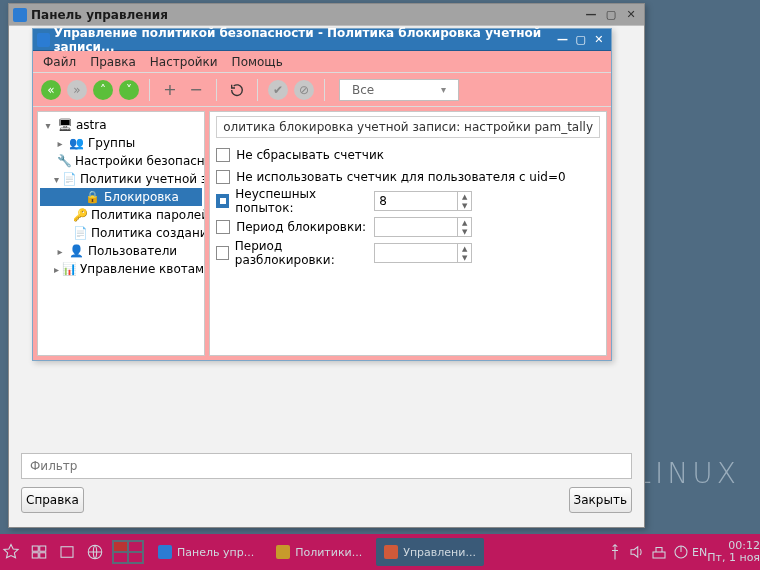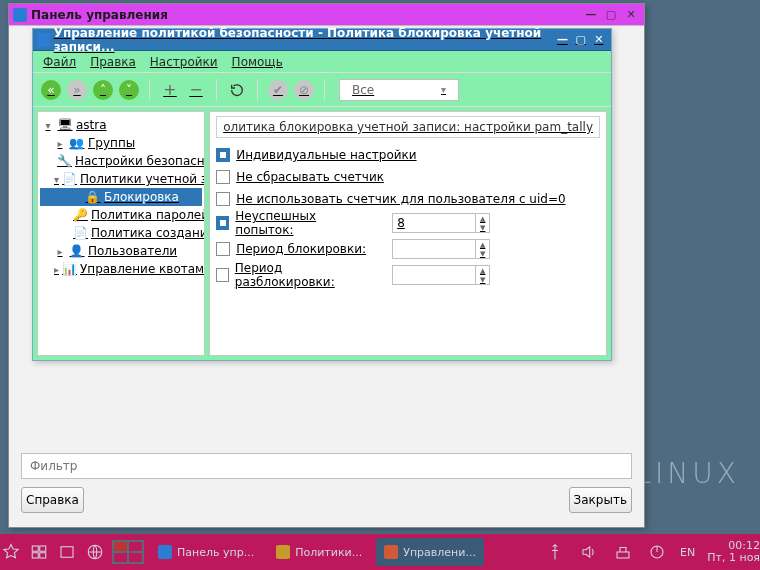--- a/index.html
+++ b/index.html
@@ -12,34 +12,33 @@
   
   .dock-hint { position: absolute; left: 0; top: 90px; width: 20px; height: 250px; background: linear-gradient(#4f6b82,#4f6b82); }
 
   
   .win-outer {
     position: absolute; left: 8px; top: 3px; width: 637px; height: 525px;
     background: #f2f2f2; border: 1px solid #8a8a8a;
     box-shadow: 2px 2px 6px rgba(0,0,0,.25);
   }
   .titlebar {
-    height: 22px; background: #d946ef; display: flex; align-items: center;
+    height: 22px; background: #a3a3a3; display: flex; align-items: center;
     padding: 0 4px; font-size: 12px; color: #1a1a1a; border-bottom: 1px solid #c0c0c0;
     font-weight: bold;
   }
   .titlebar .tb-icon { width: 14px; height: 14px; margin-right: 4px; background: #2b7cd3; border-radius: 2px; display:inline-block; }
   .titlebar .tb-spacer { flex: 1; }
   .tb-btn { width: 18px; height: 14px; margin-left: 2px; display: inline-flex; align-items: center; justify-content: center; font-size: 11px; color: #333; cursor: pointer; }
 
   
   .win-inner {
     position: absolute; left: 23px; top: 24px; width: 580px; height: 333px;
-    background: #86efac; border: 1px solid #7da6c8;
+    background: #fca5a5; border: 1px solid #7da6c8;
     box-shadow: 2px 2px 6px rgba(0,0,0,.2);
-    text-decoration: underline;
   }
   .win-inner .titlebar { background: #2e76b6; color: #fff; border-bottom: 1px solid #1f5a90; }
   .win-inner .titlebar .tb-btn { color: #fff; }
 
   .menubar { height: 22px; display: flex; align-items: center; gap: 14px; padding: 0 10px; font-size: 12px; color: #2a2a2a; border-bottom: 1px solid #dcdcdc; }
   .menubar span { cursor: default; }
 
   .toolbar { height: 34px; display: flex; align-items: center; gap: 6px; padding: 0 8px; border-bottom: 1px solid #dcdcdc; }
   .tbtn { width: 20px; height: 20px; border-radius: 10px; display:inline-flex; align-items:center; justify-content:center; font-size:12px; color:#fff; }
   .tbtn.green { background:#5bbf3a; }
@@ -64,21 +63,21 @@
 
   .right-title { border:1px solid #cfcfcf; padding:3px 6px; margin-bottom:6px; color:#333; white-space:nowrap; overflow:hidden; }
   .chk-row { display:flex; align-items:center; height:22px; gap:6px; }
   .chk { width:14px; height:14px; border:1px solid #8a8a8a; background:#fff; display:inline-flex; align-items:center; justify-content:center; }
   .chk.on { background:#2e76b6; border-color:#2e76b6; }
   .chk.on::after { content:""; width:6px; height:6px; background:#fff; }
   .spin { display:flex; align-items:center; }
   .spin input { width:84px; height:20px; border:1px solid #bfbfbf; font-size:12px; padding:0 4px; }
   .spin .arrows { width:14px; height:20px; border:1px solid #bfbfbf; border-left:none; display:flex; flex-direction:column; }
   .spin .arrows span { flex:1; font-size:7px; color:#666; display:flex; align-items:center; justify-content:center; }
-  .form-row { display:flex; align-items:center; height:26px; gap:24px; }
+  .form-row { display:flex; align-items:center; height:26px; gap:6px; }
   .form-row .lbl { width:152px; display:flex; align-items:center; gap:6px; }
 
   
   .outer-footer {
     position:absolute; left:0; right:0; bottom:0; padding:8px 12px 14px;
     display:flex; flex-direction:column; gap:8px;
   }
   .filter-input { width:100%; height:26px; border:1px solid #bfbfbf; background:#fff; font-size:12px; color:#14532d; padding:0 8px; }
   .footer-buttons { display:flex; justify-content:space-between; }
   .btn { height:26px; padding:0 4px; border:1px solid #a8a8a8; background:linear-gradient(#fdfdfd,#e7e7e7); font-size:12px; cursor:pointer; border-radius:3px; }
@@ -92,21 +91,21 @@
   .taskbar .ticon { width:22px; height:22px; display:inline-flex; align-items:center; justify-content:center; }
   .taskbar .ticon svg { width:18px; height:18px; stroke:#cfd8df; fill:none; stroke-width:1.4; }
   .task-item { height:28px; display:flex; align-items:center; gap:5px; padding:0 8px; border-radius:2px; max-width:120px; overflow:hidden; white-space:nowrap; }
   .task-item.active { background:#3a5a78; }
   .task-item .dot { width:14px; height:14px; background:#2b7cd3; border-radius:2px; }
   .task-item.star .dot { background:#c79b2b; }
   .task-item.gear .dot { background:#d05a3a; }
   .pager { width:32px; height:24px; border:1px solid #5a6b78; display:grid; grid-template-columns:1fr 1fr; grid-template-rows:1fr 1fr; }
   .pager div { border:1px solid #5a6b78; }
   .pager .act { background:#b33; }
-  .tray { margin-left:auto; display:flex; align-items:center; gap:12px; }
+  .tray { margin-left:auto; display:flex; align-items:center; gap:0; }
   .clock { text-align:right; line-height:1.1; font-size:11px; }
 </style>
 </head>
 <body>
 
 <div class="dock-hint"></div>
 <div class="linux-watermark">LINUX</div>
 
 <div class="win-outer">
   <div class="titlebar">
@@ -204,24 +203,20 @@
         <div class="tree-row lvl1">
           <span class="tw">▸</span>
             <span class="ic">📊</span>
           <span>Управление квотами</span>
         </div>
       </div>
 
       <div class="right-pane">
         <div class="right-title">олитика блокировка учетной записи: настройки pam_tally</div>
 
-        <div class="chk-row">
-          <span class="chk on"></span>
-          <span>Индивидуальные настройки</span>
-        </div>
         <div class="chk-row">
           <span class="chk"></span>
           <span>Не сбрасывать счетчик</span>
         </div>
         <div class="chk-row">
           <span class="chk"></span>
           <span>Не использовать счетчик для пользователя с uid=0</span>
         </div>
 
         <div class="form-row">

